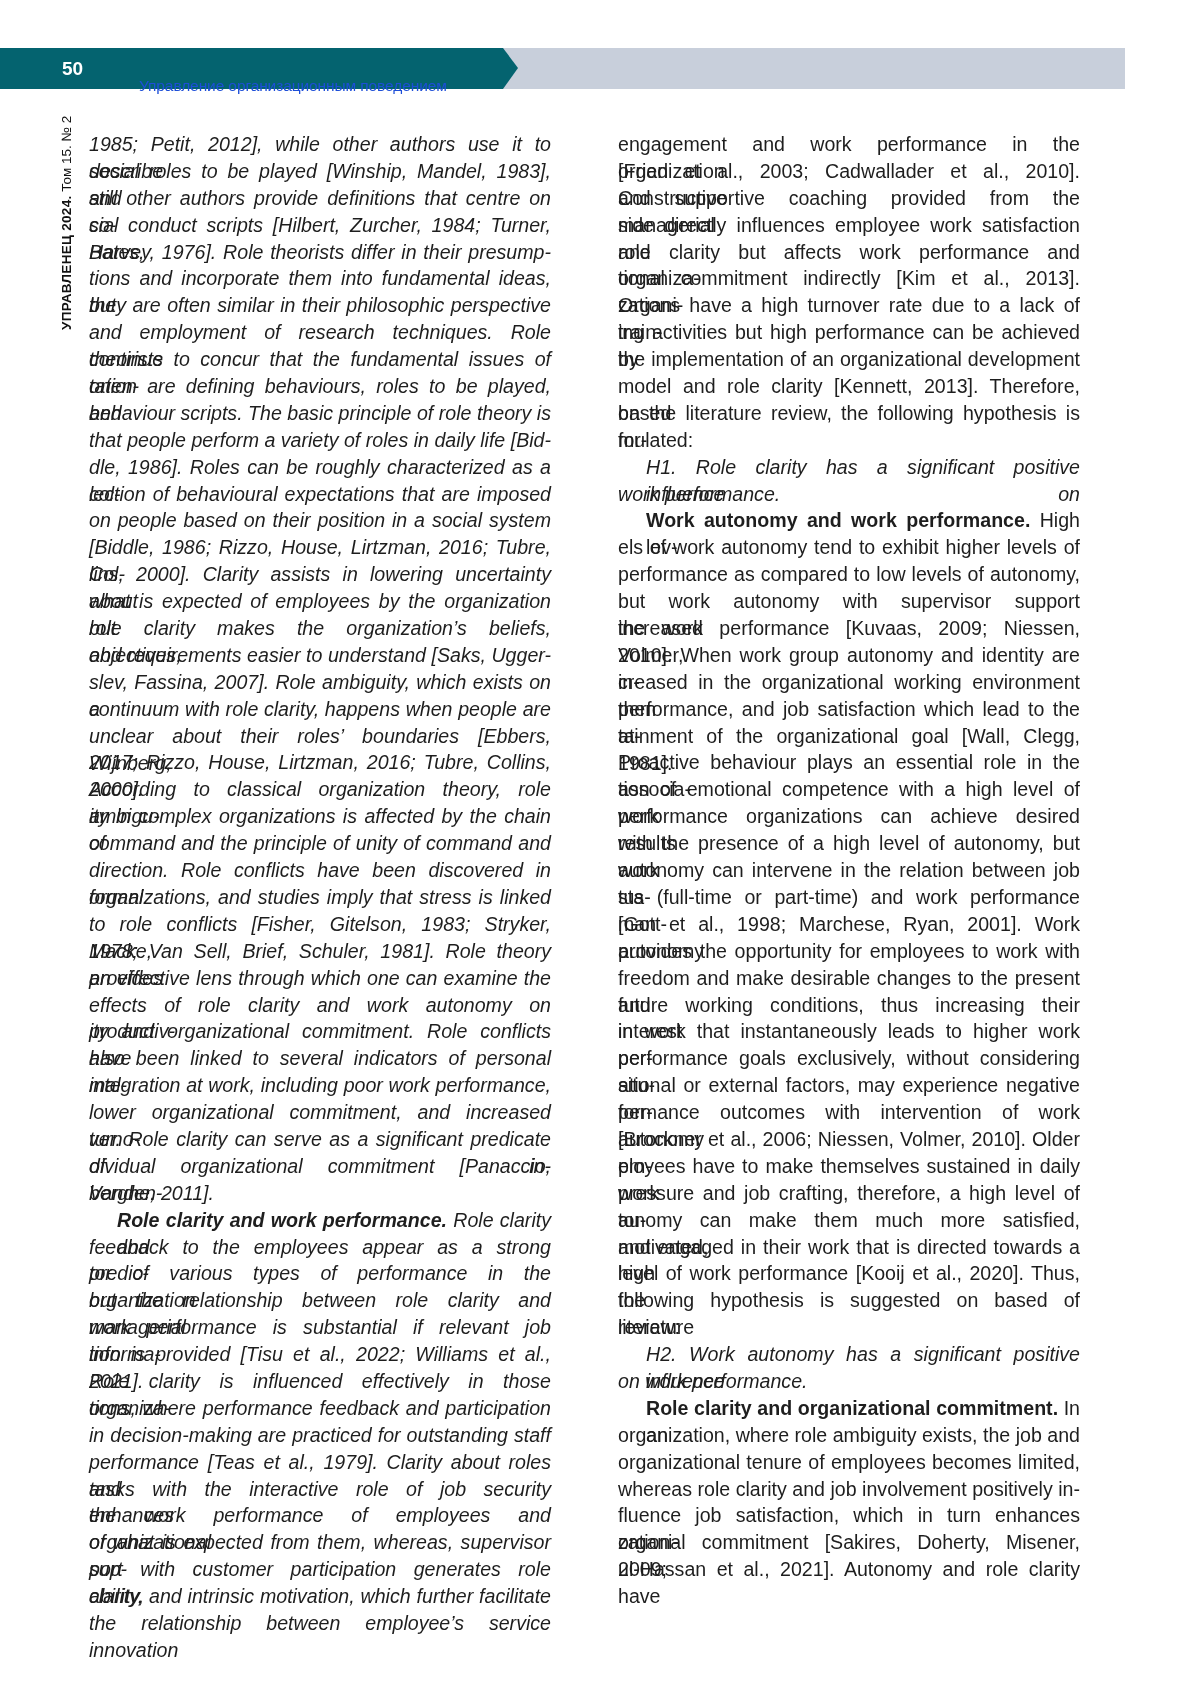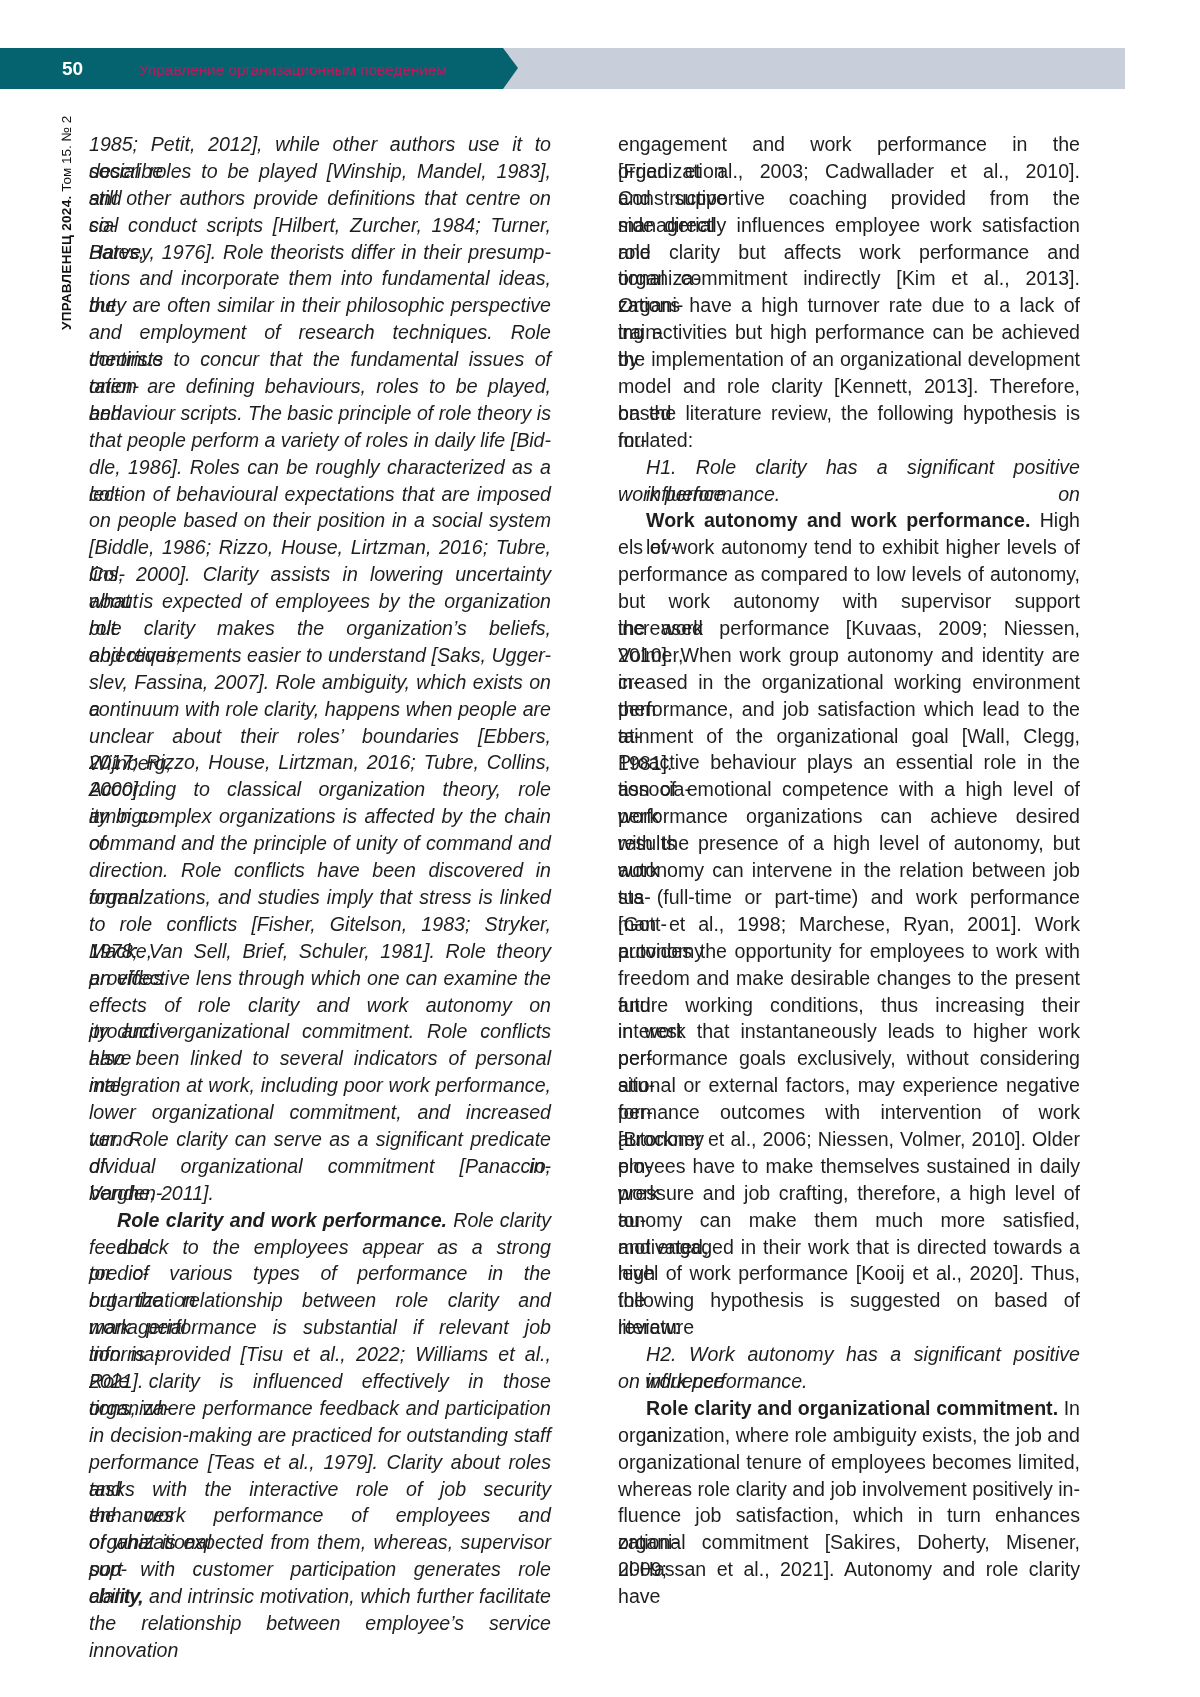--- a/index.html
+++ b/index.html
@@ -5,22 +5,22 @@
   html, body { margin: 0; padding: 0; background: #ffffff; }
   body { width: 1200px; height: 1697px; position: relative; overflow: hidden;
          font-family: "Liberation Sans", "DejaVu Sans", sans-serif; color: #1e1e1e; }
 
   .header { position: absolute; left: 0; top: 48px; width: 1125px; height: 41px; text-align: right; }
   .header-bg { position: absolute; left: 150px; top: 0; width: 975px; height: 41px; background: #c8cfdb; }
   .header-teal { position: absolute; left: 0; top: 0; width: 518px; height: 41px; background: #04636f;
                  clip-path: polygon(0 0, 503px 0, 518px 20px, 503px 41px, 0 41px); }
   .page-num { position: absolute; left: 62px; top: 0; height: 41px; line-height: 41px;
               color: #ffffff; font-weight: bold; font-size: 19px; }
-  .section-title { position: absolute; left: 139px; top: 0; height: 41px; line-height: 43px;
-                   color: #be185d; font-size: 15.5px; letter-spacing: -0.1px; }
+  .section-title { position: absolute; left: 139px; top: 16px; height: 41px; line-height: 43px;
+                   color: #1d4ed8; font-size: 15.5px; letter-spacing: -0.1px; }
 
   .side-label { position: absolute; left: 56px; top: 330px; width: 210px; height: 22px;
                 transform-origin: 0 0; transform: rotate(-90deg);
                 font-size: 13.5px; line-height: 22px; color: #111; white-space: nowrap; }
   .side-label .journal { font-weight: bold; letter-spacing: 0.3px; }
 
   .col { position: absolute; top: 131px; width: 462px; }
   .col-left { left: 89px; font-style: italic; }
   .col-right { left: 618px; }
   .line { display: block; height: 26.9px; line-height: 26.9px; font-size: 19.6px;

